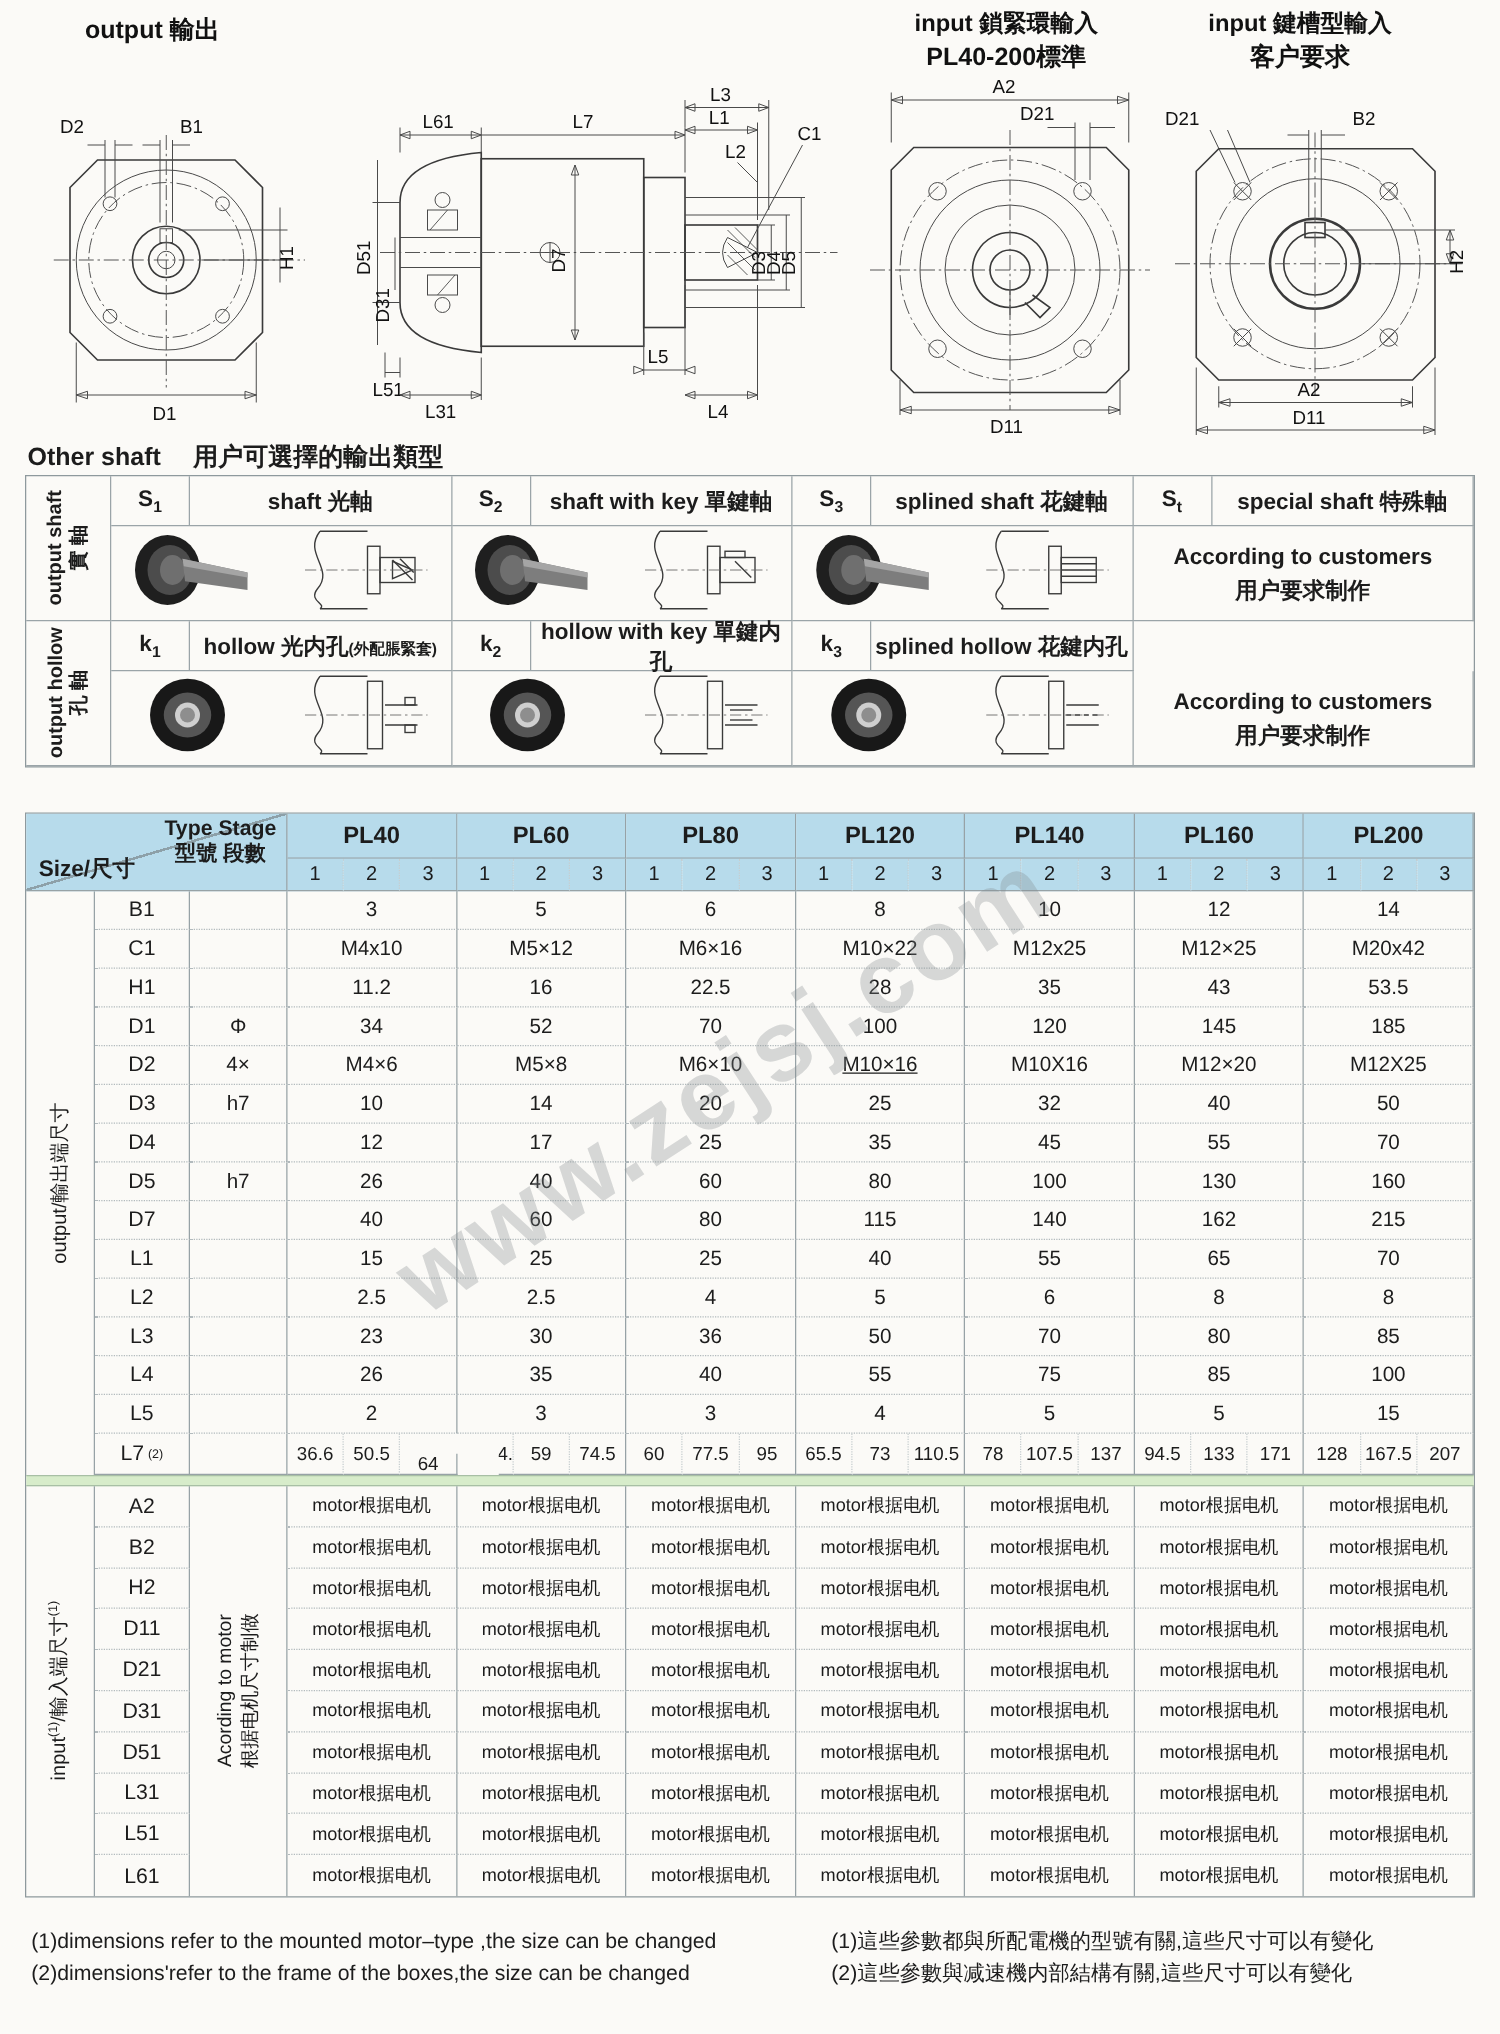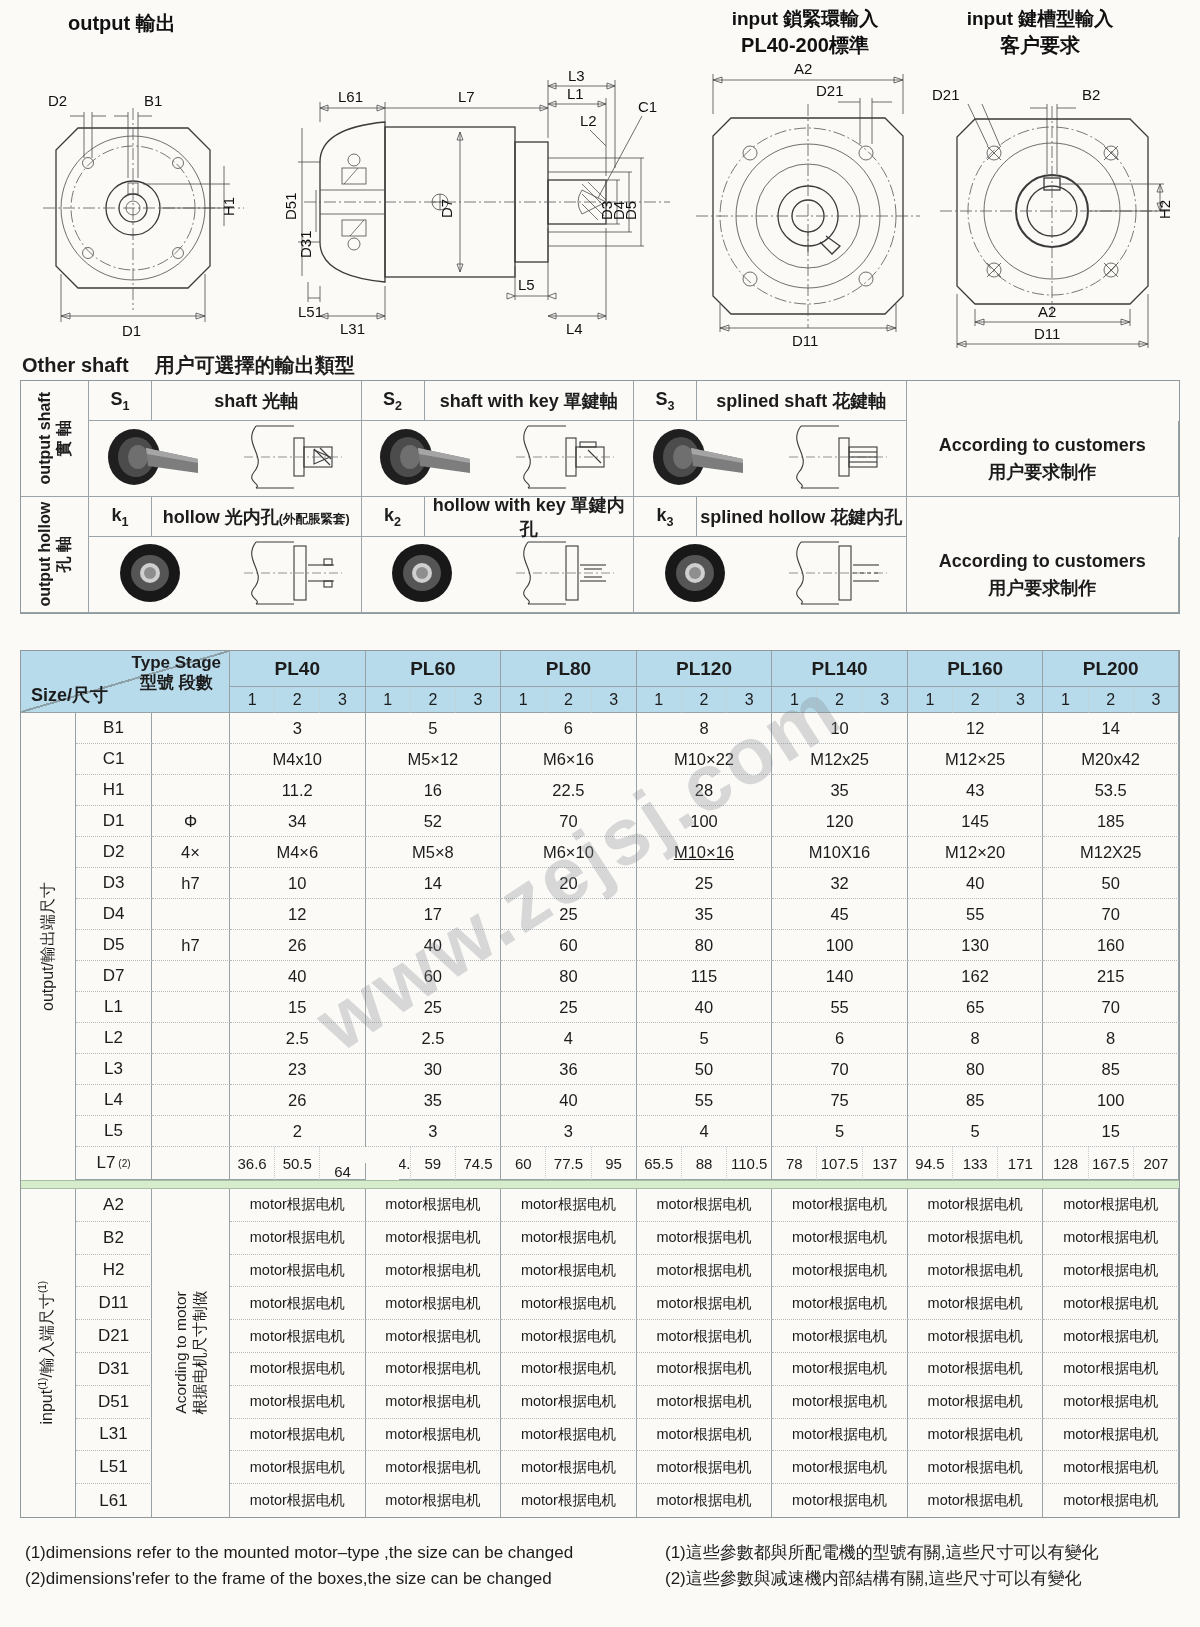--- a/index.html
+++ b/index.html
@@ -350,20 +350,26 @@
           <path d="M40,4 C26,22 52,34 38,50 C30,60 46,62 40,66" class="o"></path>
           <line x1="40" y1="4" x2="78" y2="4" class="o"></line>
           <line x1="40" y1="66" x2="78" y2="66" class="o"></line>
           <rect x="78" y="16" width="10" height="38" class="o"></rect>
           <rect x="88" y="25" width="28" height="20" class="o"></rect>
           <line x1="88" y1="30" x2="116" y2="30" class="o"></line>
           <line x1="88" y1="35" x2="116" y2="35" class="o"></line>
           <line x1="88" y1="40" x2="116" y2="40" class="o"></line>
           <line x1="28" y1="35" x2="126" y2="35" stroke="#666" stroke-width="0.7" stroke-dasharray="9 3 2 3"></line>
         </svg></span>
+    </div>
+    <div class="osc os-head" style="grid-area: 1 / 5;">
+      <div class="code">
+        <span>S<sub>t</sub></span>
+      </div>
+      <div class="nm">special shaft 特殊軸</div>
     </div>
     <div class="osc os-img os-custom" style="grid-area: 2 / 5;">
       <div>According to customers<br>用户要求制作</div>
     </div>
     <div class="osc os-side" style="grid-area: 3 / 1 / span 2;">
       <div class="rot">
         <div>output hollow</div>
         <div>孔  軸</div>
       </div>
     </div>
@@ -623,21 +629,21 @@
       <div class="dc l7cell sb sr" style="grid-area: 17 / 4 / 18 / span 1;">36.6</div>
       <div class="dc l7cell sb sr" style="grid-area: 17 / 5 / 18 / span 1;">50.5</div>
       <div class="dc l7cell sb mr" style="grid-area: 17 / 6 / 18 / span 1; margin-top: 16px;">64</div>
       <div class="dc l7cell sb sr" style="grid-area: 17 / 7 / 18 / span 1; margin-left: 33px;">44.3</div>
       <div class="dc l7cell sb sr" style="grid-area: 17 / 8 / 18 / span 1;">59</div>
       <div class="dc l7cell sb mr" style="grid-area: 17 / 9 / 18 / span 1;">74.5</div>
       <div class="dc l7cell sb sr" style="grid-area: 17 / 10 / 18 / span 1;">60</div>
       <div class="dc l7cell sb sr" style="grid-area: 17 / 11 / 18 / span 1;">77.5</div>
       <div class="dc l7cell sb mr" style="grid-area: 17 / 12 / 18 / span 1; text-align: right;">95</div>
       <div class="dc l7cell sb sr" style="grid-area: 17 / 13 / 18 / span 1;">65.5</div>
-      <div class="dc l7cell sb sr" style="grid-area: 17 / 14 / 18 / span 1;">88</div>
+      <div class="dc l7cell sb sr" style="grid-area: 17 / 14 / 18 / span 1;">73</div>
       <div class="dc l7cell sb mr" style="grid-area: 17 / 15 / 18 / span 1;">110.5</div>
       <div class="dc l7cell sb sr" style="grid-area: 17 / 16 / 18 / span 1;">78</div>
       <div class="dc l7cell sb sr" style="grid-area: 17 / 17 / 18 / span 1;">107.5</div>
       <div class="dc l7cell sb mr" style="grid-area: 17 / 18 / 18 / span 1;">137</div>
       <div class="dc l7cell sb sr" style="grid-area: 17 / 19 / 18 / span 1;">94.5</div>
       <div class="dc l7cell sb sr" style="grid-area: 17 / 20 / 18 / span 1;">133</div>
       <div class="dc l7cell sb mr" style="grid-area: 17 / 21 / 18 / span 1;">171</div>
       <div class="dc l7cell sb sr" style="grid-area: 17 / 22 / 18 / span 1;">128</div>
       <div class="dc l7cell sb sr" style="grid-area: 17 / 23 / 18 / span 1;">167.5</div>
       <div class="dc l7cell sb mr" style="grid-area: 17 / 24 / 18 / span 1;">207</div>

